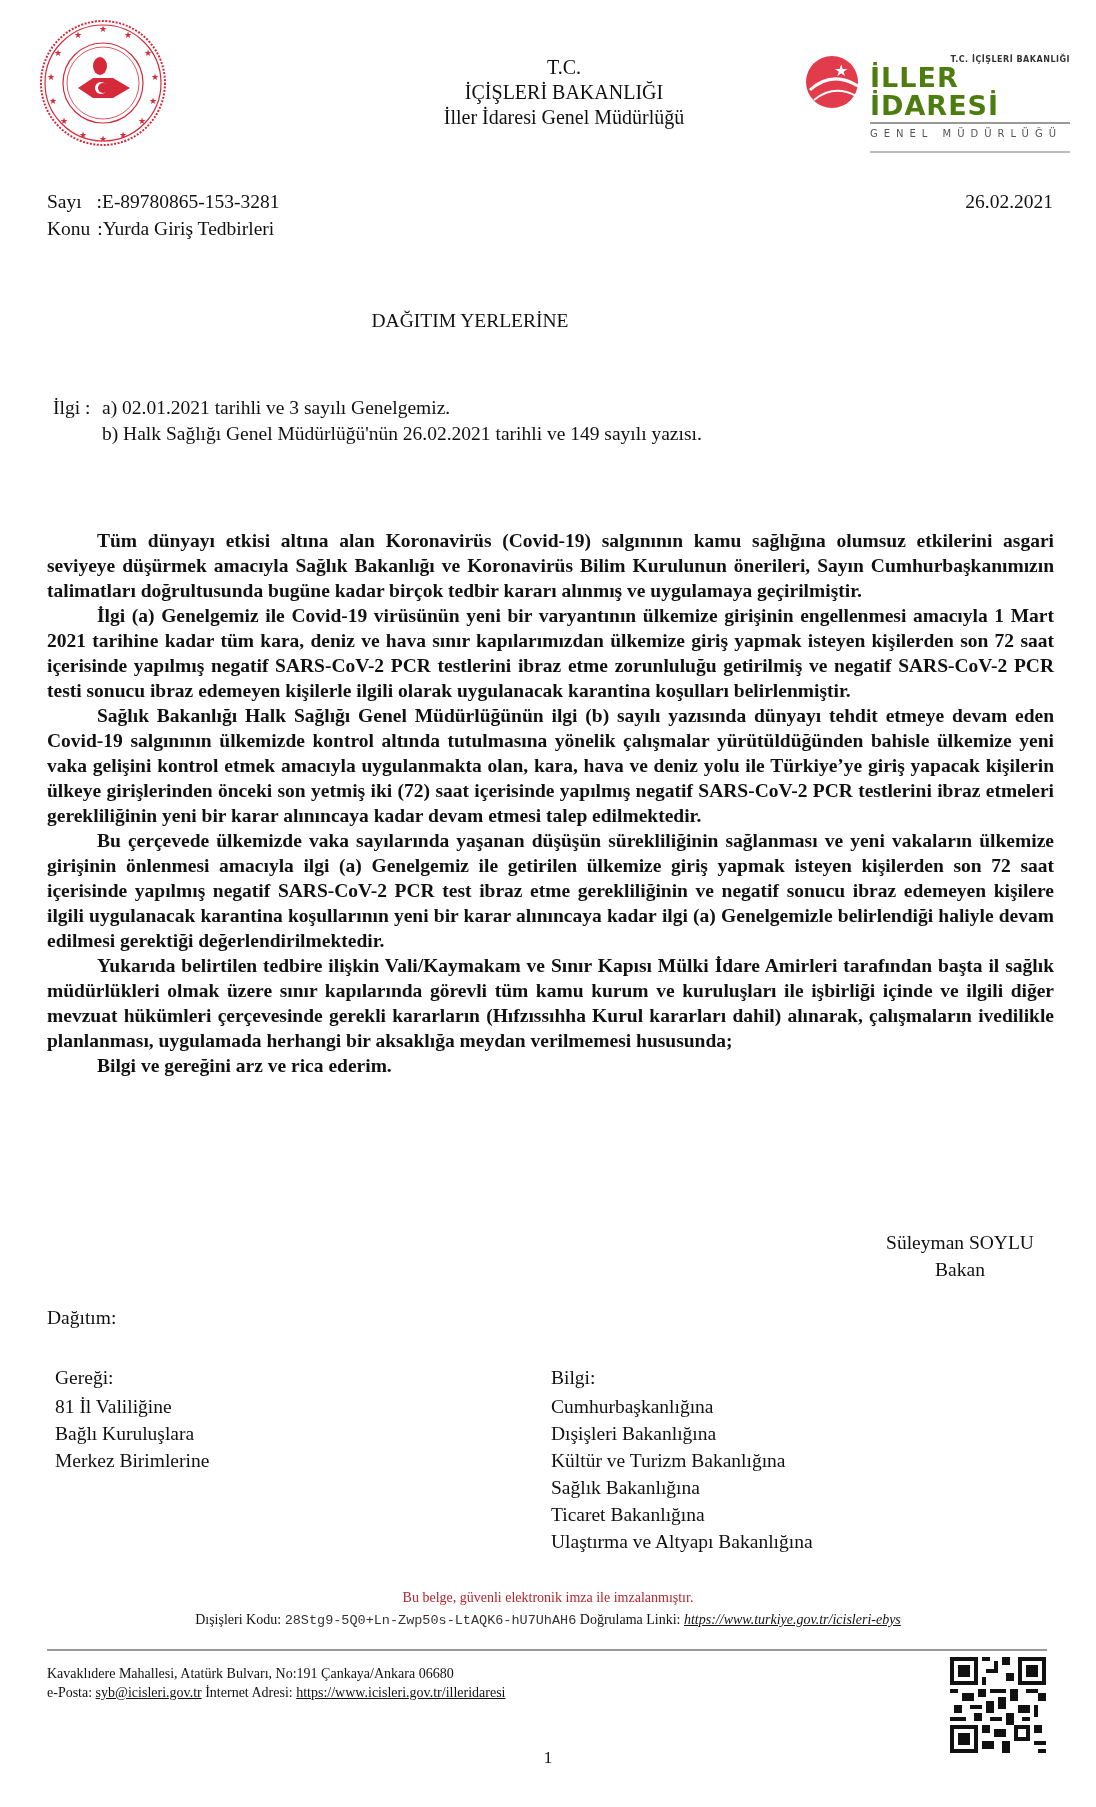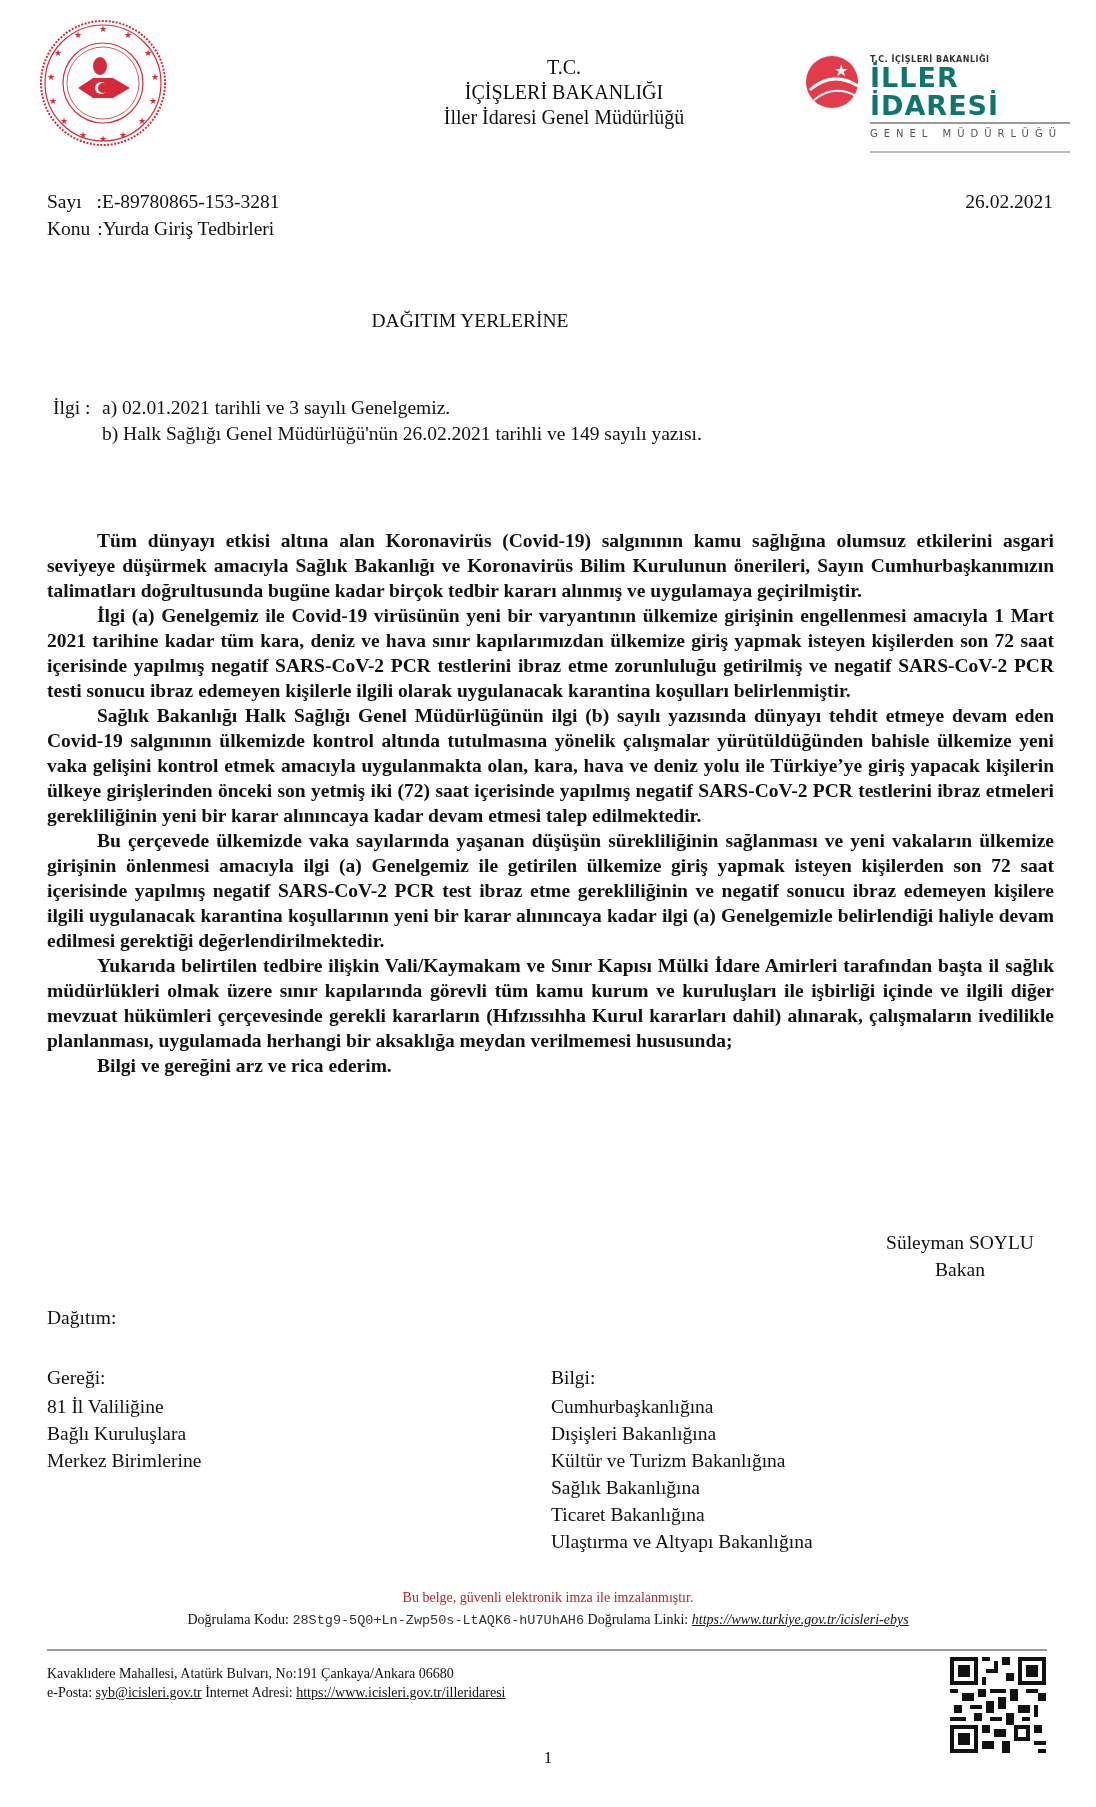--- a/index.html
+++ b/index.html
@@ -5,37 +5,37 @@
   html, body { margin: 0; padding: 0; background: #ffffff; }
   body {
     width: 1096px; height: 1807px; position: relative; overflow: hidden;
     font-family: "Liberation Serif", "DejaVu Serif", serif; color: #111;
   }
   .abs { position: absolute; }
   .seal { left: 38px; top: 18px; width: 130px; height: 130px; }
   .header-center { left: 344px; top: 55px; width: 440px; text-align: center; font-size: 20px; line-height: 25px; }
   .logo { left: 800px; top: 50px; width: 270px; height: 65px; }
   .logo-text { position: absolute; left: 70px; top: 5px; font-family: "DejaVu Sans", "Liberation Sans", sans-serif; }
-  .logo-small { font-size: 8px; letter-spacing: 0.5px; color: #333; font-weight: bold; }
-  .logo-big { font-size: 27px; font-weight: bold; color: #0f766e; letter-spacing: 1px; line-height: 28px; border-bottom: 2px solid #999; padding-bottom: 2px;}
+  .logo-small { font-size: 8px; letter-spacing: 0.5px; color: #333; font-weight: bold; text-align: right; }
+  .logo-big { font-size: 27px; font-weight: bold; color: #4d7c0f; letter-spacing: 1px; line-height: 28px; border-bottom: 2px solid #999; padding-bottom: 2px;}
   .logo-sub { font-size: 10px; letter-spacing: 6px; color: #555; margin-top: 4px; border-bottom: 2px solid #bbb; padding-bottom: 12px;}
   .meta { font-size: 19.5px; line-height: 26px; }
   .sayi { left: 47px; top: 189px; }
   .date { right: 43px; top: 189px; }
   .konu { left: 47px; top: 216px; }
   .dagitim-title { left: 0; width: 940px; top: 310px; text-align: center; font-size: 19.5px; }
   .ilgi { left: 53px; top: 395px; font-size: 19.5px; line-height: 26px; }
   .ilgi .row { display: flex; }
   .ilgi .lbl { width: 49px; }
   .body-text { left: 47px; top: 528px; width: 1007px; font-size: 19.5px; line-height: 25px; text-align: justify; font-weight: bold; }
   .body-text p { margin: 0; text-indent: 50px; }
   .signature { left: 860px; top: 1229px; width: 200px; text-align: center; font-size: 19.5px; line-height: 27px; }
   .dagitim-label { left: 47px; top: 1307px; font-size: 19.5px; }
   .dist-col { font-size: 19.5px; line-height: 27px; }
-  .gereg { left: 47px; top: 1364px; }
+  .gereg { left: 55px; top: 1364px; }
   .bilgi { left: 551px; top: 1364px; }
   .dist-col .head { margin-bottom: 2px; }
   .esign { left: 0; width: 1096px; top: 1590px; text-align: center; color: #b5252b; font-size: 14px; }
   .verify { left: 0; width: 1096px; top: 1612px; text-align: center; font-size: 14px; }
   .verify .code { font-family: "Liberation Mono", "DejaVu Sans Mono", monospace; color: #333; font-size: 13.5px; }
   .verify .link { font-style: italic; text-decoration: underline; }
   .hr { left: 47px; top: 1649px; width: 1000px; height: 2px; background: #999; }
   .footer { left: 47px; top: 1664px; font-size: 14px; line-height: 19px; }
   .footer u { text-decoration: underline; }
   .qr { left: 950px; top: 1657px; width: 96px; height: 96px; }
@@ -142,21 +142,21 @@
   <div>Cumhurbaşkanlığına</div>
   <div>Dışişleri Bakanlığına</div>
   <div>Kültür ve Turizm Bakanlığına</div>
   <div>Sağlık Bakanlığına</div>
   <div>Ticaret Bakanlığına</div>
   <div>Ulaştırma ve Altyapı Bakanlığına</div>
 </div>
 
 <div class="abs esign">Bu belge, güvenli elektronik imza ile imzalanmıştır.</div>
 <div class="abs verify">
-  <span>Doğrulama Kodu:</span>
+  <span>Dışişleri Kodu:</span>
   <span class="code">28Stg9-5Q0+Ln-Zwp50s-LtAQK6-hU7UhAH6</span>
   <span>Doğrulama Linki:</span>
   <span class="link">https://www.turkiye.gov.tr/icisleri-ebys</span>
 </div>
 
 <div class="abs hr"></div>
 
 <div class="abs footer">
   <div>Kavaklıdere Mahallesi, Atatürk Bulvarı, No:191 Çankaya/Ankara 06680</div>
   <div>

